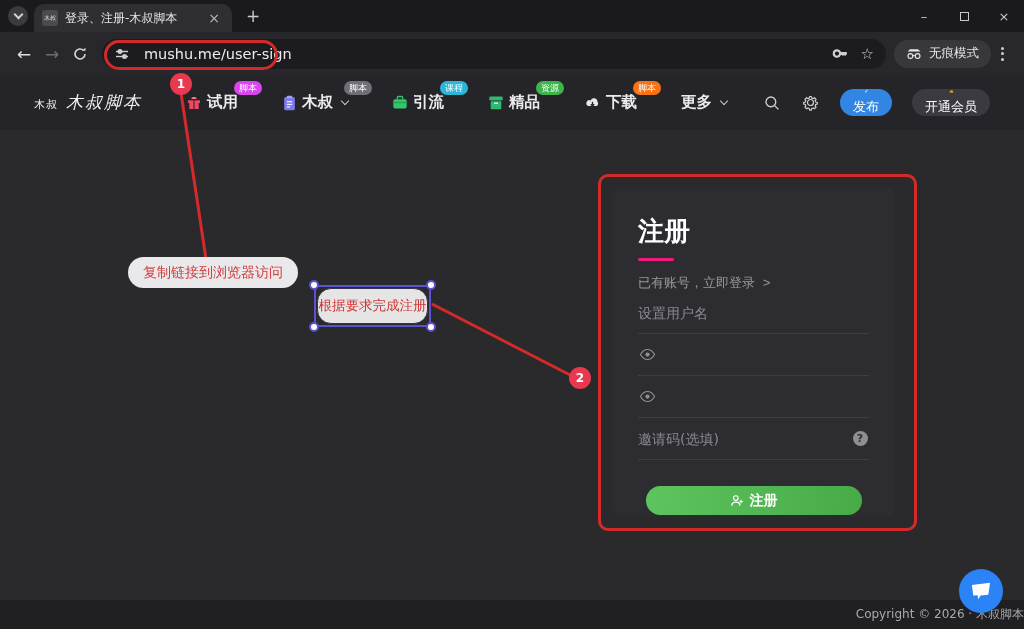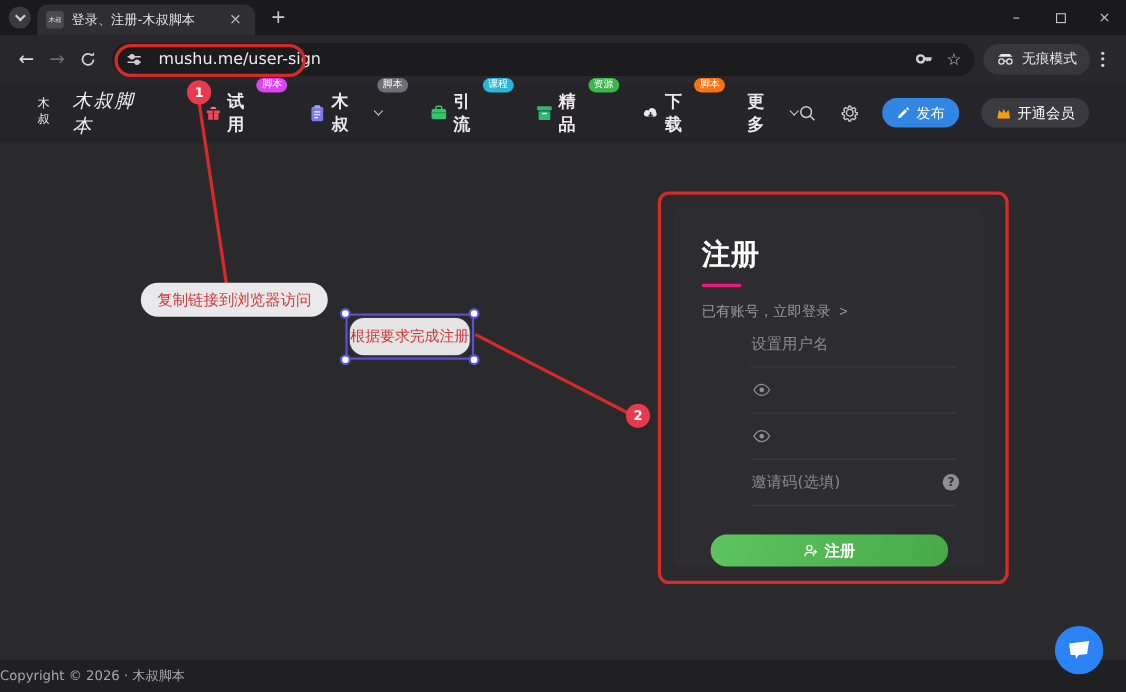--- a/index.html
+++ b/index.html
@@ -36,34 +36,34 @@
   .navbar{height:55px;background:#252529;display:flex;align-items:center;padding:0 34px;position:relative;}
   .logo{display:flex;align-items:baseline;gap:8px;color:#f0f0f2;}
   .logo-mark{font-family:"DejaVu Serif","Liberation Serif",serif;font-size:11px;letter-spacing:1px;}
   .logo-text{font-family:"DejaVu Serif","Liberation Serif",serif;font-size:17px;font-style:italic;letter-spacing:2px;}
   .nav-items{display:flex;align-items:center;margin-left:44px;gap:44px;}
   .nav-item{position:relative;display:flex;align-items:center;gap:5px;color:#eceaec;font-size:15.5px;font-weight:bold;cursor:pointer;}
   .nav-badge{position:absolute;top:-11px;right:-24px;font-size:9px;font-weight:normal;color:#fff;padding:1.5px 5px;border-radius:7px;line-height:1.2;white-space:nowrap;}
   .b-pink{background:#d946ef;} .b-gray{background:#6f6f75;} .b-cyan{background:#29b6d8;} .b-green{background:#3cb54a;} .b-orange{background:#f97316;}
   .nav-chev{width:6px;height:6px;border-right:1.8px solid #c9c9cc;border-bottom:1.8px solid #c9c9cc;transform:rotate(45deg);margin-left:4px;margin-top:-3px;}
   .nav-right{margin-left:auto;display:flex;align-items:center;gap:20px;}
-  .pill-btn{height:27px;border-radius:14px;display:flex;align-items:center;gap:5px;padding:0 13px;color:#fff;font-size:13px;cursor:pointer;white-space:nowrap;}
+  .pill-btn{height:27px;border-radius:14px;display:flex;align-items:center;gap:5px;padding:0 13px;color:#fff;font-size:13px;cursor:pointer;white-space:nowrap;flex-direction:column;}
   .publish{background:#3186e3;}
   .vip{background:#3a3a40;}
 
   
   .main{position:relative;height:470px;background:#2a2a2c;}
-  .footer{height:29px;background:#202023;display:flex;align-items:center;justify-content:flex-start;color:#a8a8ad;font-size:12px;}
+  .footer{height:29px;background:#202023;display:flex;align-items:center;justify-content:flex-end;color:#a8a8ad;font-size:12px;}
 
   
   .form-card{position:absolute;left:612px;top:58px;width:283px;height:328px;background:#2d2d31;border-radius:8px;padding:26px;}
   .form-title{color:#fff;font-size:26px;font-weight:600;}
   .pink-bar{width:36px;height:3px;background:#f0197e;border-radius:2px;margin-top:9px;}
   .form-sub{color:#97979c;font-size:13px;margin-top:13px;cursor:pointer;font-family:Liberation Mono, monospace;}
-  .field{display:flex;align-items:center;height:42px;border-bottom:1px solid #3d3d42;margin-top:0;margin-left:45px;}
+  .field{display:flex;align-items:center;height:42px;border-bottom:1px solid #3d3d42;margin-top:0;}
   .field:first-of-type{margin-top:14px;}
   .field input{flex:1;background:transparent;border:none;outline:none;color:#ddd;font-size:14px;padding:0;}
   .field input::placeholder{color:#88888e;}
   .f-icon{width:18px;height:18px;display:flex;align-items:center;justify-content:center;cursor:pointer;}
   .help-circle{width:15px;height:15px;border-radius:50%;background:#8e8e93;color:#2d2d31;font-size:11px;font-weight:bold;display:flex;align-items:center;justify-content:center;}
   .submit{margin:26px auto 0;width:216px;height:29px;border:none;border-radius:15px;background:linear-gradient(100deg,#5ec45e,#47aa47);color:#fff;font-size:14px;font-weight:bold;display:flex;align-items:center;justify-content:center;gap:6px;cursor:pointer;}
 
   
   .chat-fab{position:absolute;left:959px;top:439px;width:44px;height:44px;border-radius:50%;background:#2b83f6;display:flex;align-items:center;justify-content:center;cursor:pointer;}
 

